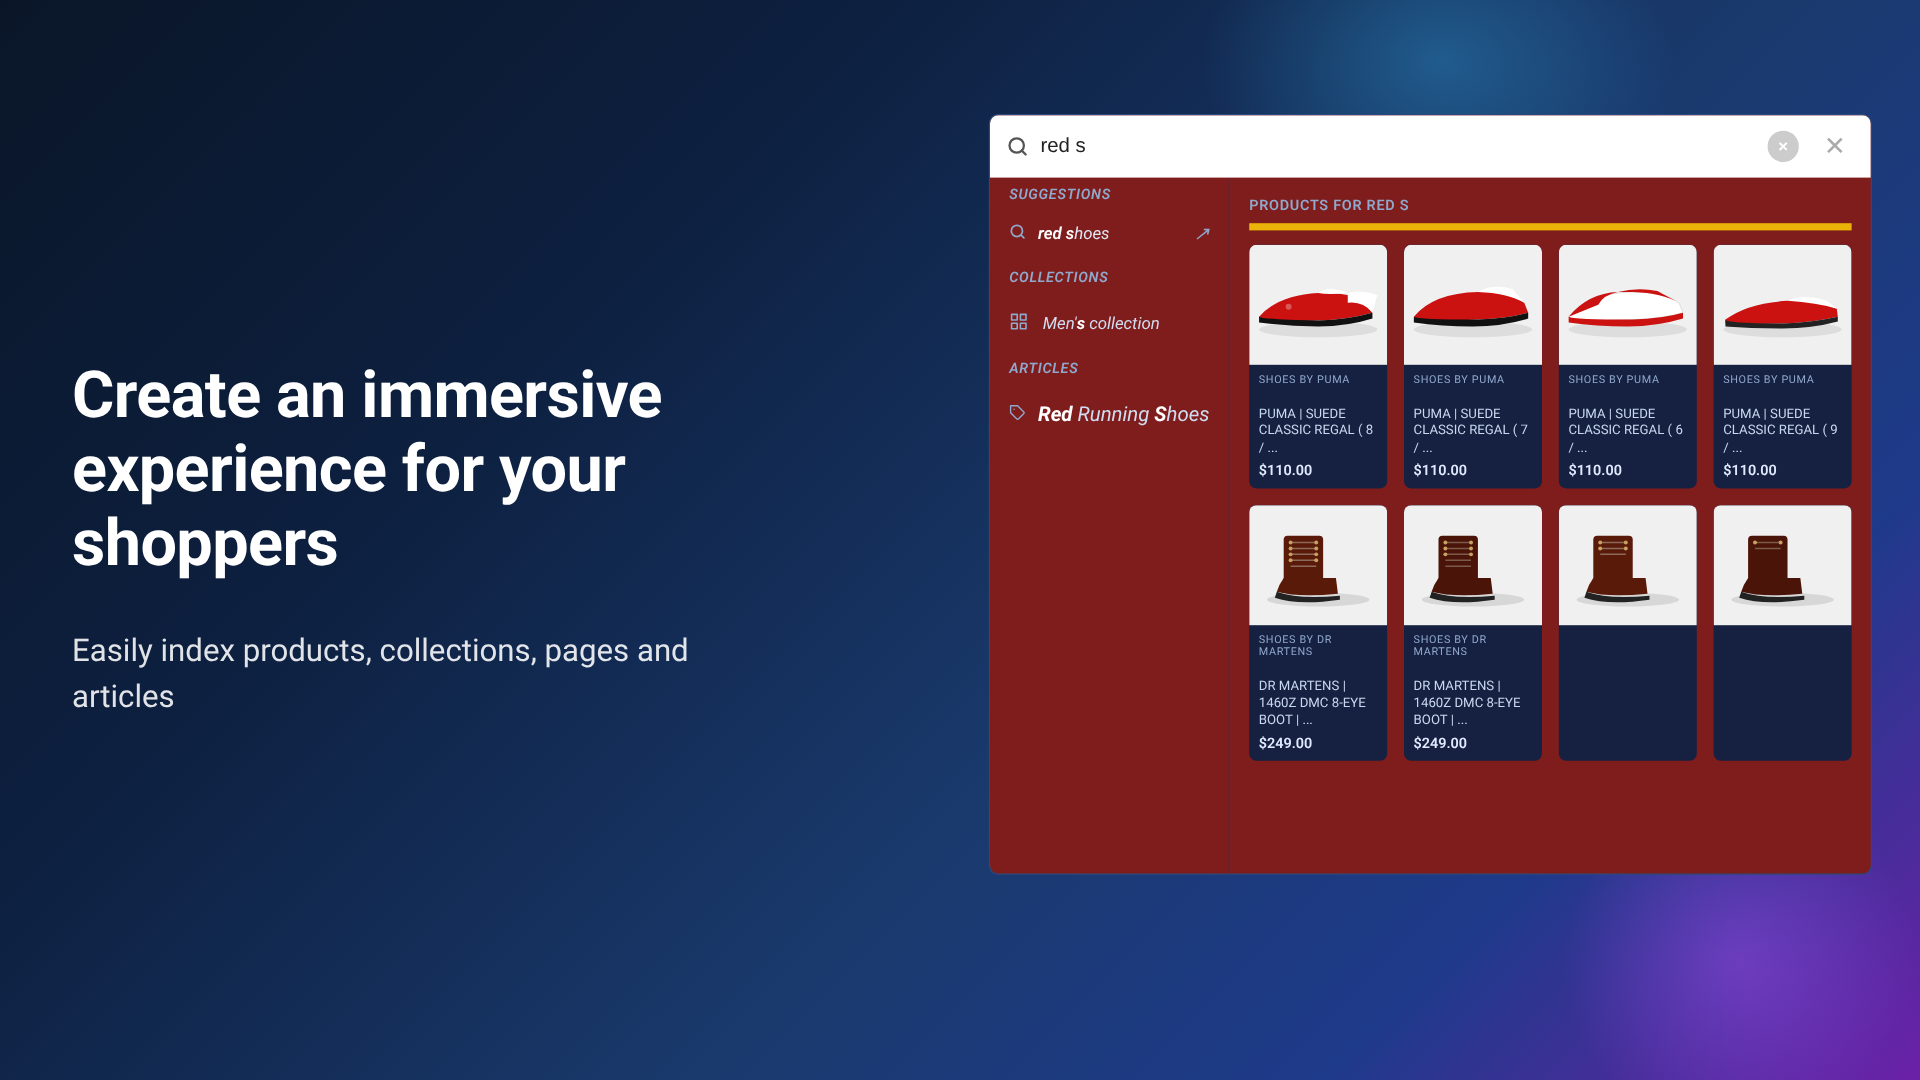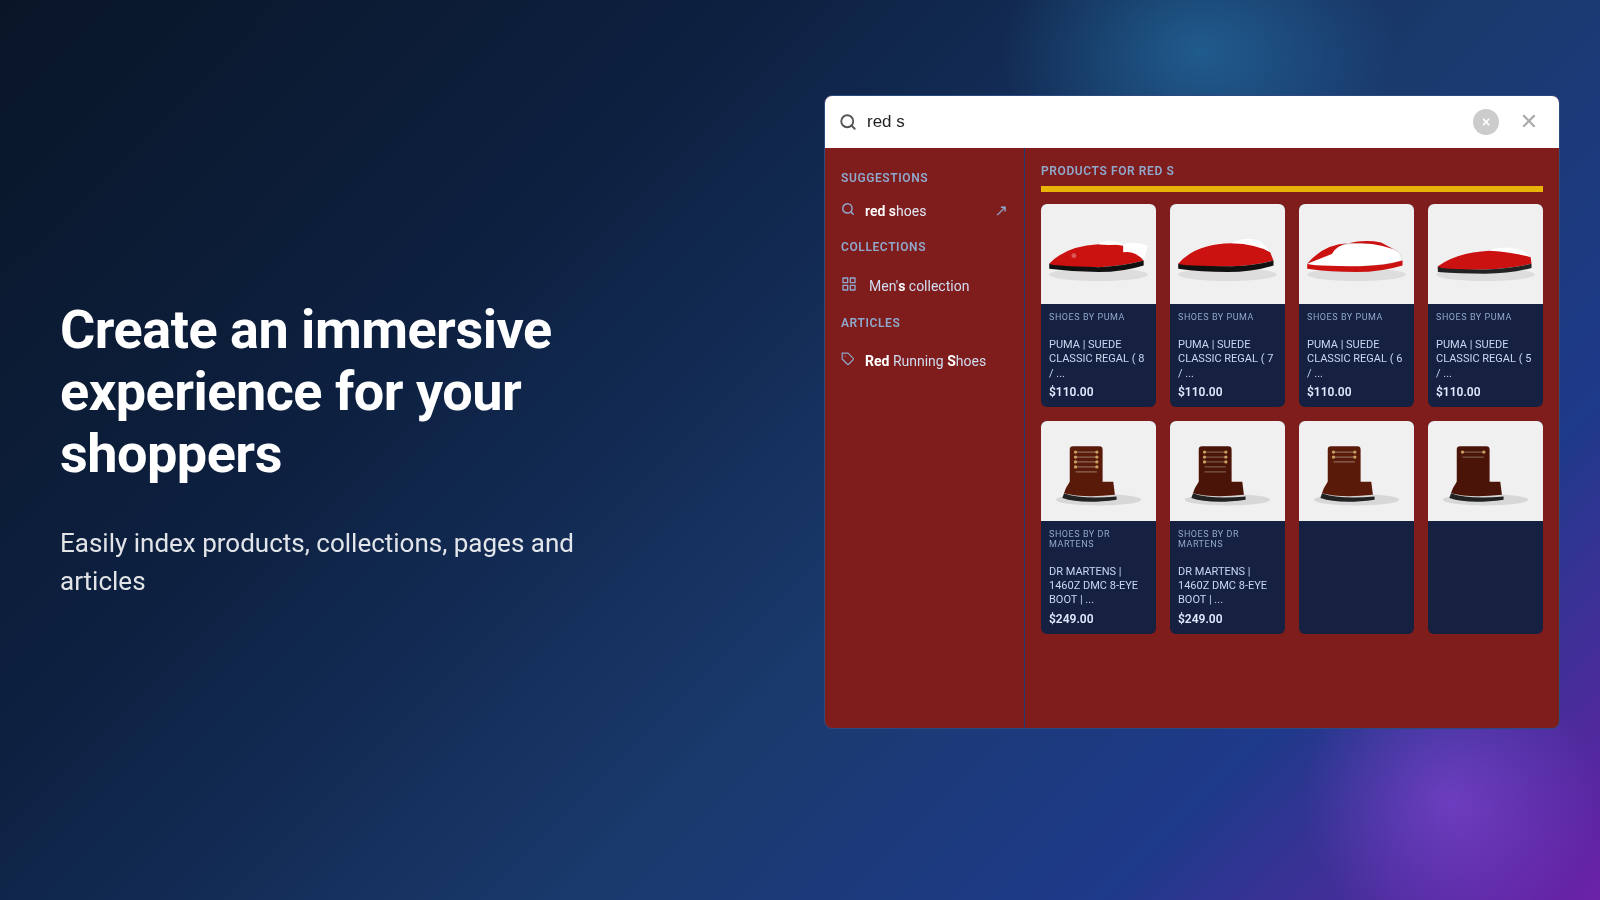--- a/index.html
+++ b/index.html
@@ -123,22 +123,23 @@
     }
 
     .search-body {
       display: flex;
       min-height: 580px;
     }
 
     .left-col {
       width: 200px;
       min-width: 200px;
-      padding: 23px 0;
+      padding: 7px 0;
       border-right: 1px solid #1e3a6e;
+      font-style: italic;
     }
 
     .section-title {
       font-size: 12px;
       font-weight: 600;
       color: #8fa8cc;
       text-transform: uppercase;
       letter-spacing: 0.05em;
       padding: 0 16px 8px 16px;
     }
@@ -190,21 +191,21 @@
       color: #fff;
     }
 
     .article-item {
       display: flex;
       align-items: center;
       gap: 10px;
       padding: 8px 16px;
       cursor: pointer;
       color: #d0ddf0;
-      font-size: 14px;
+      font-size: 17px;
     }
 
     .article-icon {
       color: #8fa8cc;
       font-size: 14px;
     }
 
     .article-item .highlight {
       font-weight: 700;
       color: #fff;
@@ -422,21 +423,21 @@
           <div class="product-img shoe-red-puma">
             <svg viewBox="0 0 140 80" xmlns="http://www.w3.org/2000/svg">
               <ellipse cx="70" cy="65" rx="60" ry="8" fill="rgba(0,0,0,0.08)"></ellipse>
               <path d="M12 55 Q35 38 75 36 Q105 34 125 44 L126 52 Q100 58 70 59 Q40 60 12 59 Z" fill="#cc1111"></path>
               <path d="M75 36 Q92 28 115 36 L125 44 Q105 38 75 36Z" fill="#fff"></path>
               <path d="M12 55 Q12 59 70 59 Q100 58 126 52 L126 57 Q100 64 70 64 Q38 64 12 62 Z" fill="#222"></path>
             </svg>
           </div>
           <div class="product-info">
             <div class="product-brand">SHOES BY PUMA</div>
-            <div class="product-name">PUMA | SUEDE CLASSIC REGAL ( 5 / ...</div>
+            <div class="product-name">PUMA | SUEDE CLASSIC REGAL ( 9 / ...</div>
             <div class="product-price">$110.00</div>
           </div>
         </div>
 
         <div class="product-card">
           <div class="product-img boot-dr">
             <svg viewBox="0 0 140 90" xmlns="http://www.w3.org/2000/svg">
               <ellipse cx="70" cy="80" rx="52" ry="7" fill="rgba(0,0,0,0.1)"></ellipse>
 
               <rect x="35" y="15" width="40" height="50" rx="4" fill="#5a1a0a"></rect>

